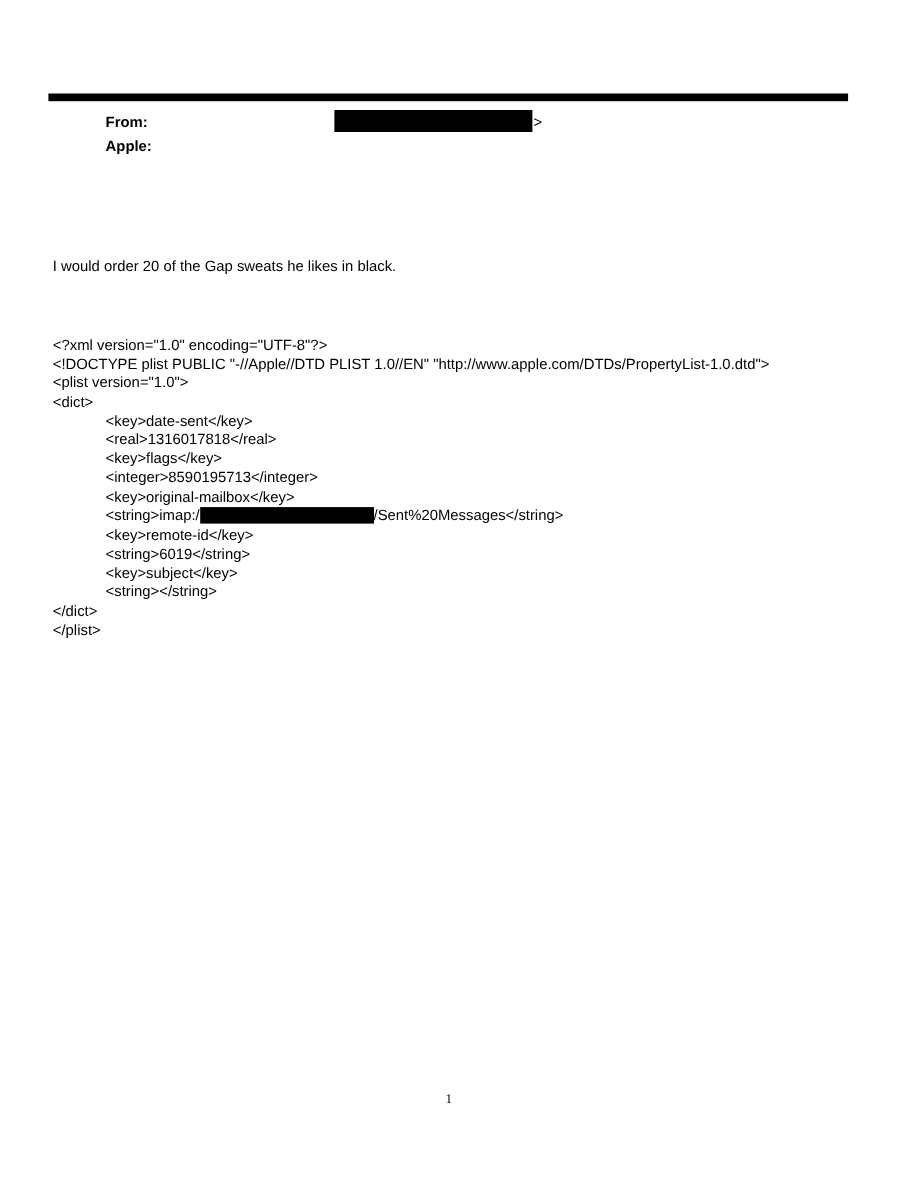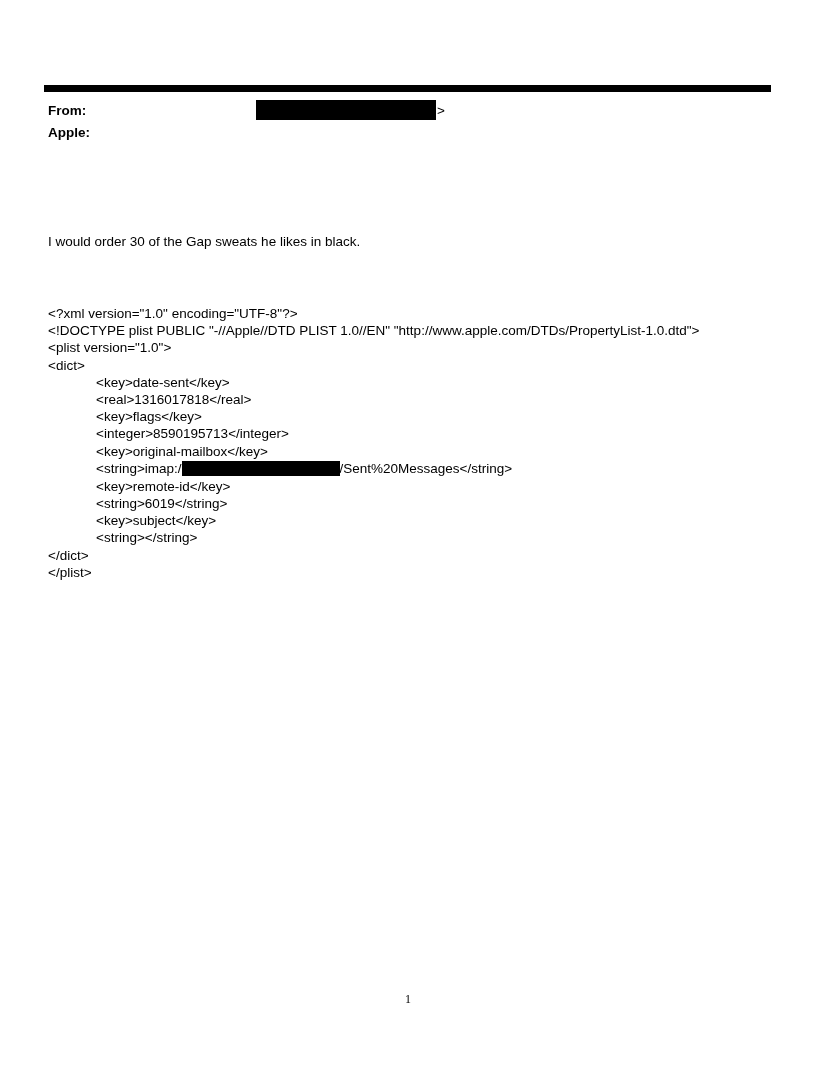--- a/index.html
+++ b/index.html
@@ -24,20 +24,21 @@
     position: absolute;
     left: 48px;
     top: 99px;
     width: 720px;
     font-size: 13.5px;
   }
   .header-row {
     display: flex;
     align-items: center;
     height: 22px;
+    margin-left: 48px;
   }
   .header-label {
     width: 208px;
     font-weight: bold;
     flex: 0 0 208px;
   }
   .header-value {
     display: flex;
     align-items: center;
   }
@@ -98,21 +99,21 @@
         <span class="redaction from-box"></span>
         <span class="from-suffix">&gt;</span>
       </span>
     </div>
     <div class="header-row">
       <span class="header-label">Apple:</span>
     </div>
   </div>
 
   <div class="body-block">
-    <div class="code-line">I would order 30 of the Gap sweats he likes in black.</div>
+    <div class="code-line">I would order 20 of the Gap sweats he likes in black.</div>
     <div class="plist-block"><div class="code-line"><span>&lt;?xml version="1.0" encoding="UTF-8"?&gt;</span></div><div class="code-line"><span>&lt;!DOCTYPE plist PUBLIC "-//Apple//DTD PLIST 1.0//EN" "http://www.apple.com/DTDs/PropertyList-1.0.dtd"&gt;</span></div><div class="code-line"><span>&lt;plist version="1.0"&gt;</span></div><div class="code-line"><span>&lt;dict&gt;</span></div><div class="code-line indent"><span>&lt;key&gt;date-sent&lt;/key&gt;</span></div><div class="code-line indent"><span>&lt;real&gt;1316017818&lt;/real&gt;</span></div><div class="code-line indent"><span>&lt;key&gt;flags&lt;/key&gt;</span></div><div class="code-line indent"><span>&lt;integer&gt;8590195713&lt;/integer&gt;</span></div><div class="code-line indent"><span>&lt;key&gt;original-mailbox&lt;/key&gt;</span></div><div class="code-line indent"><span>&lt;string&gt;imap:/</span><span class="redaction inline" style="width: 158px;"></span><span>/Sent%20Messages&lt;/string&gt;</span></div><div class="code-line indent"><span>&lt;key&gt;remote-id&lt;/key&gt;</span></div><div class="code-line indent"><span>&lt;string&gt;6019&lt;/string&gt;</span></div><div class="code-line indent"><span>&lt;key&gt;subject&lt;/key&gt;</span></div><div class="code-line indent"><span>&lt;string&gt;&lt;/string&gt;</span></div><div class="code-line"><span>&lt;/dict&gt;</span></div><div class="code-line"><span>&lt;/plist&gt;</span></div></div>
   </div>
 
   <div class="page-number">1</div>
 
   <div class="bates-number">EFTA_R1_01250987</div>
 
 </div>
 
 </body></html>

